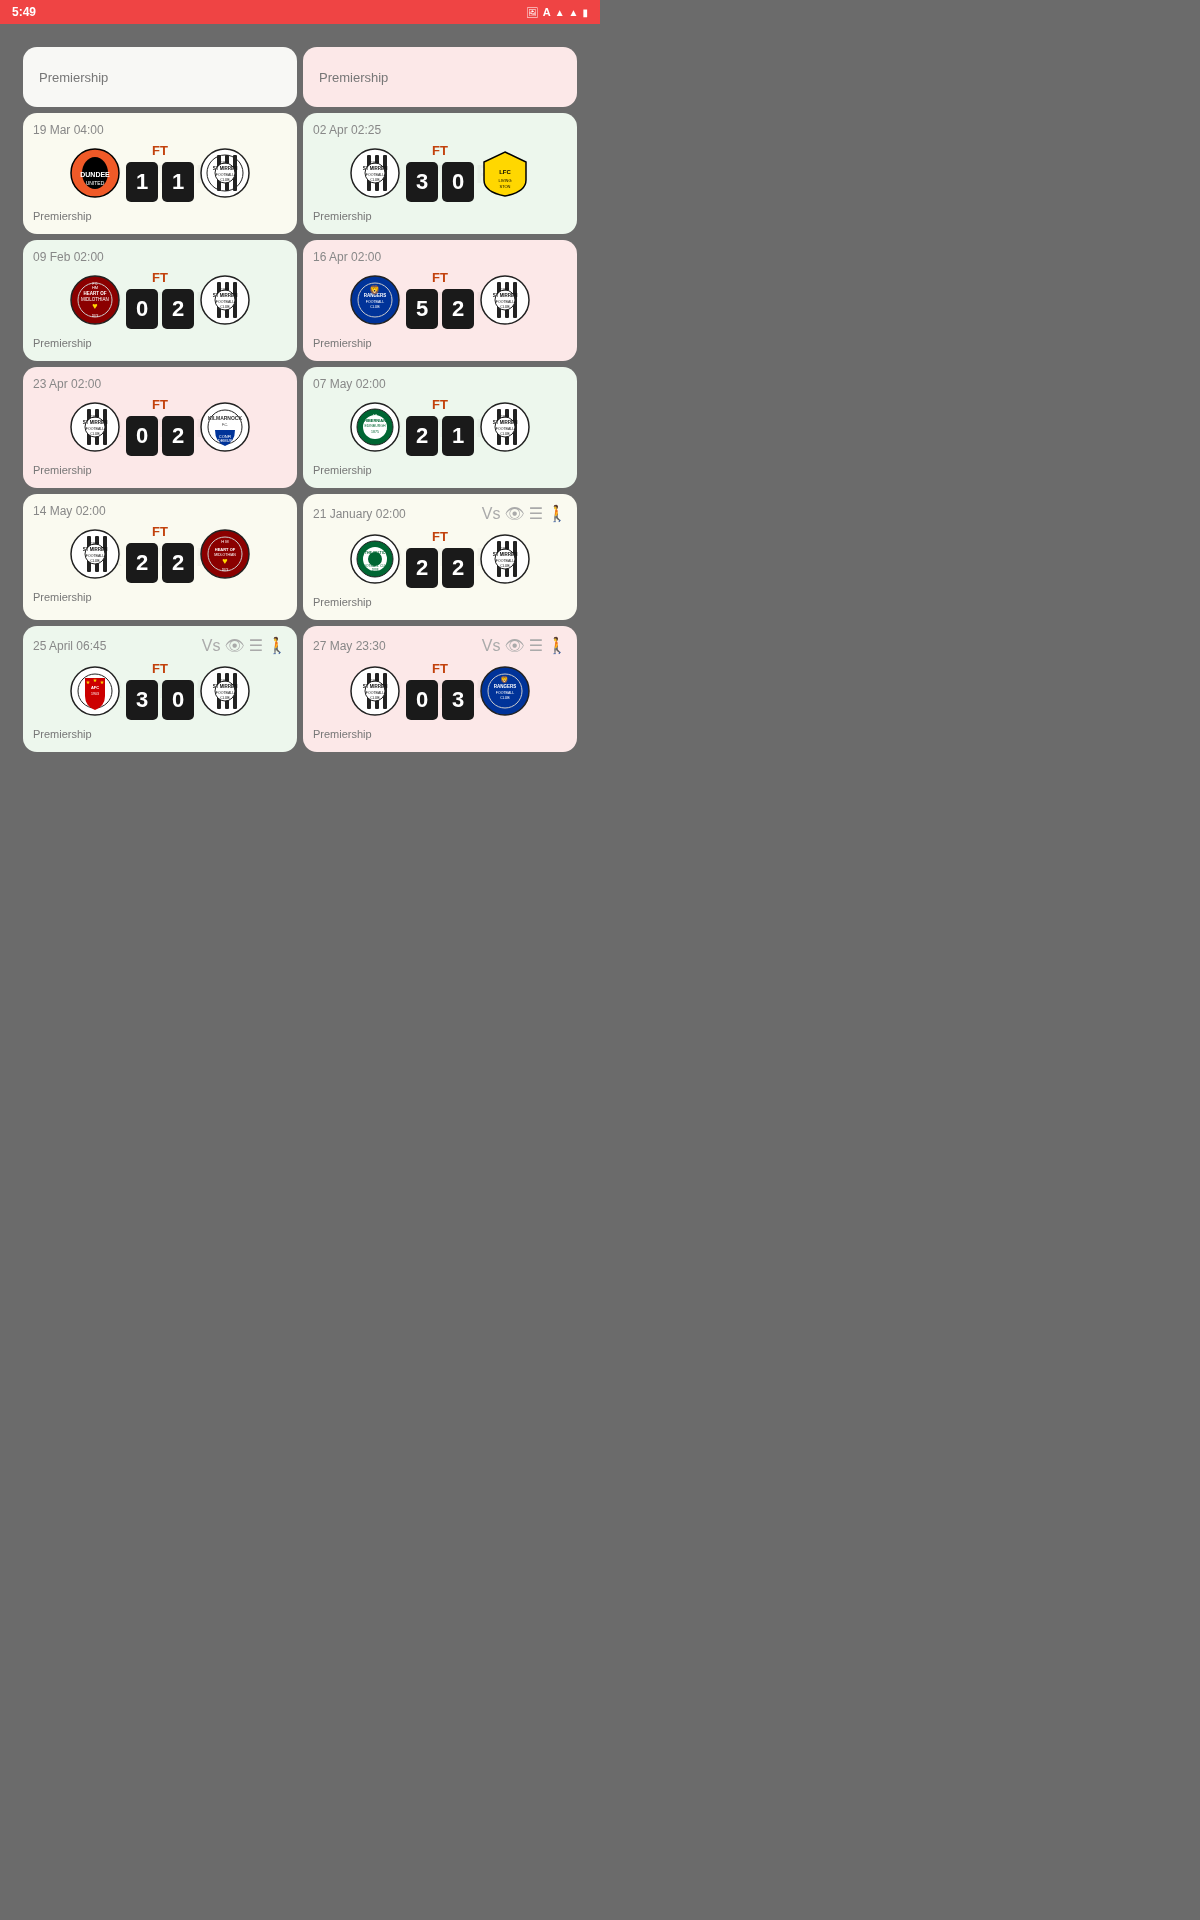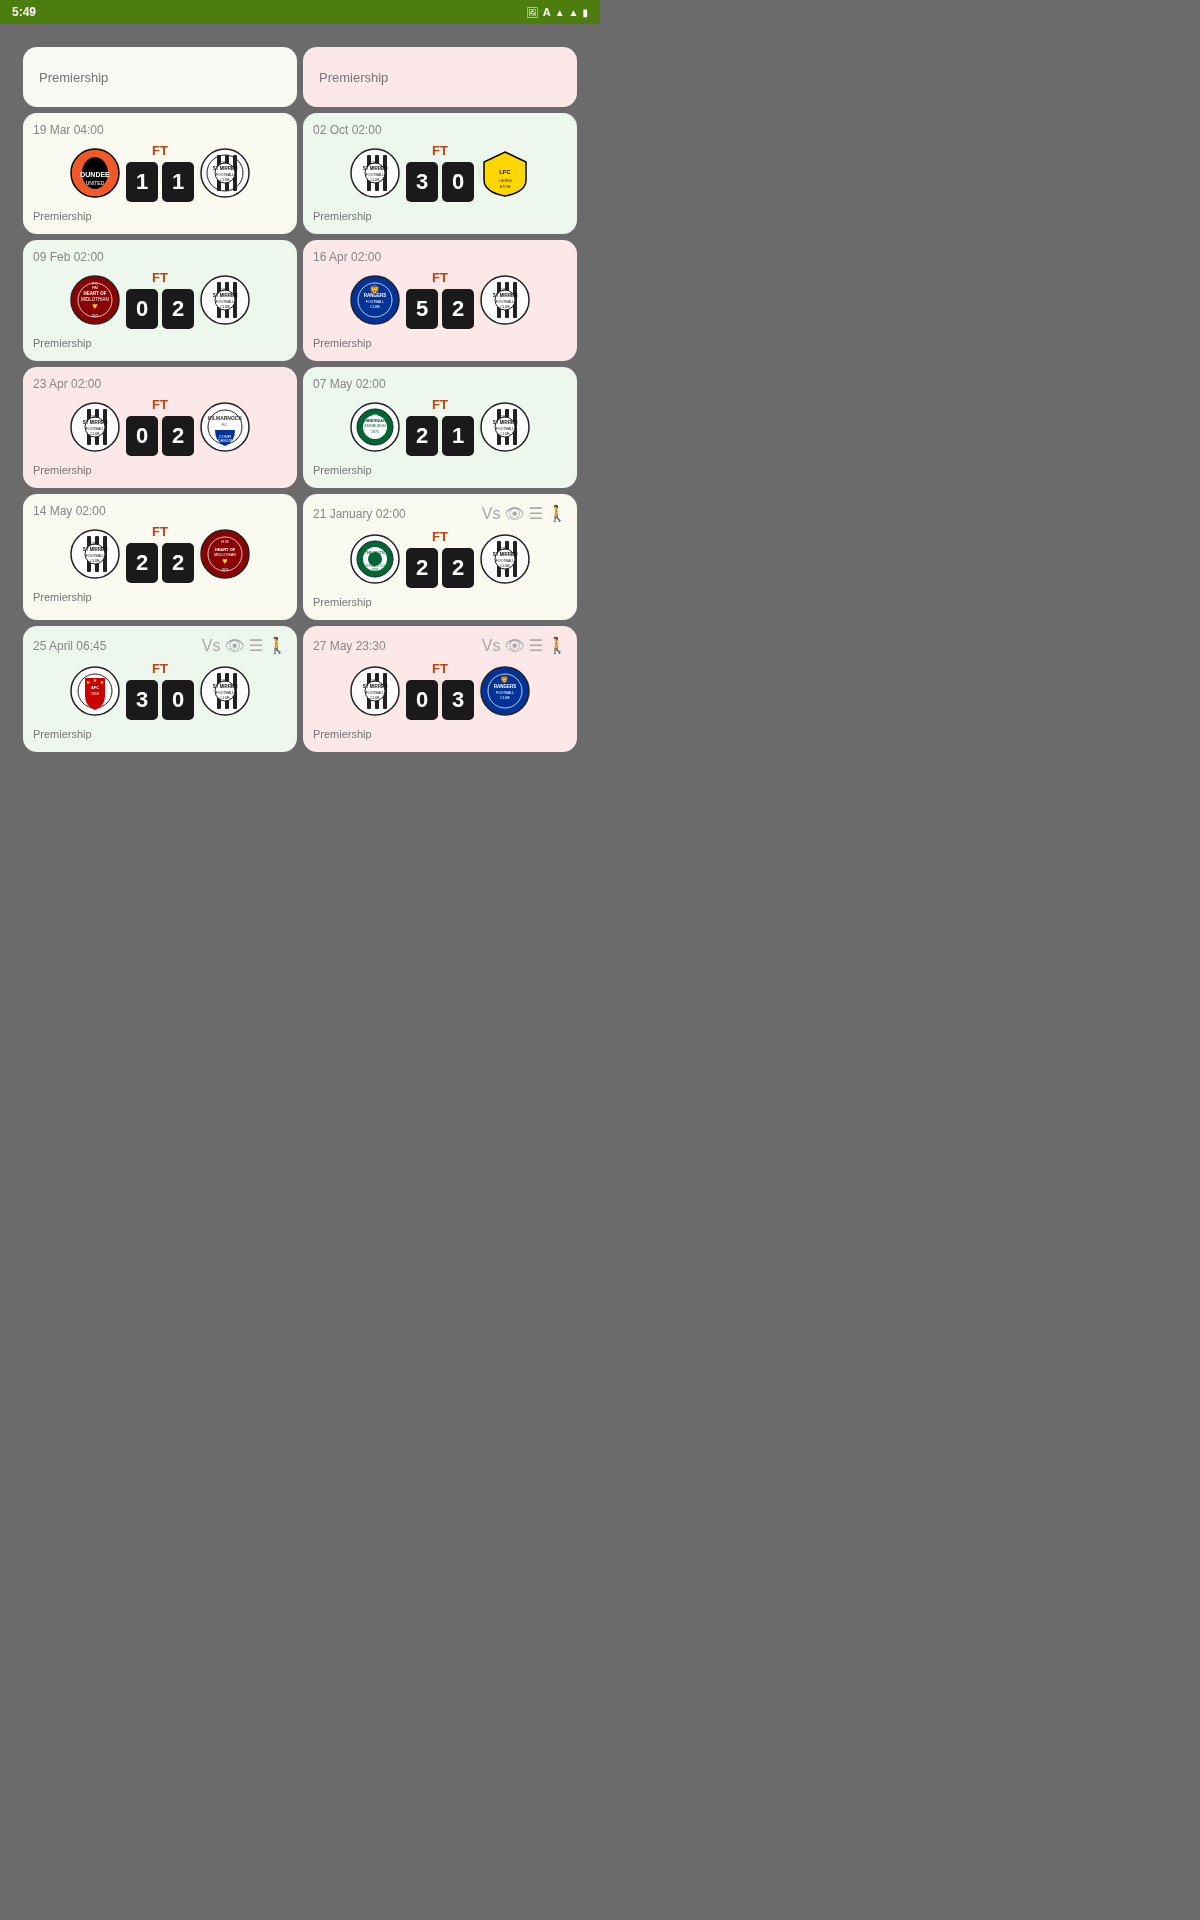--- a/index.html
+++ b/index.html
@@ -8,21 +8,21 @@
       font-family: -apple-system, BlinkMacSystemFont, 'Segoe UI', sans-serif;
       width: 600px;
       min-height: 960px;
     }
 
     .status-bar {
       display: flex;
       justify-content: space-between;
       align-items: center;
       padding: 4px 12px;
-      background: #4d7c0f;
+      background: #ef4444;
       color: white;
       font-size: 11px;
       height: 24px;
     }
     .status-left { font-weight: bold; font-size: 12px; }
     .status-right { display: flex; gap: 4px; align-items: center; font-size: 10px; }
 
     .grid {
       display: grid;
       grid-template-columns: 1fr 1fr;
@@ -193,21 +193,21 @@
           <text x="25" y="16" text-anchor="middle" fill="#111" font-size="3.5">1877</text>
         </svg>
       </div>
     </div>
     <div class="card-footer">Premiership</div>
   </div>
 
   <div class="match-card green-bg">
     <div class="watermark">PREMIERS</div>
     <div class="card-header">
-      <span class="match-date">02 Oct 02:00</span>
+      <span class="match-date">02 Apr 02:25</span>
     </div>
     <div class="match-content">
       <div class="team-logo">
 
         <svg width="50" height="50" viewBox="0 0 50 50">
           <circle cx="25" cy="25" r="24" fill="white" stroke="#222" stroke-width="1.5"></circle>
           <rect x="17" y="7" width="4" height="36" fill="#222" rx="1"></rect>
           <rect x="25" y="7" width="4" height="36" fill="#222" rx="1"></rect>
           <rect x="33" y="7" width="4" height="36" fill="#222" rx="1"></rect>
           <circle cx="25" cy="25" r="10" fill="white" stroke="#222" stroke-width="1"></circle>

